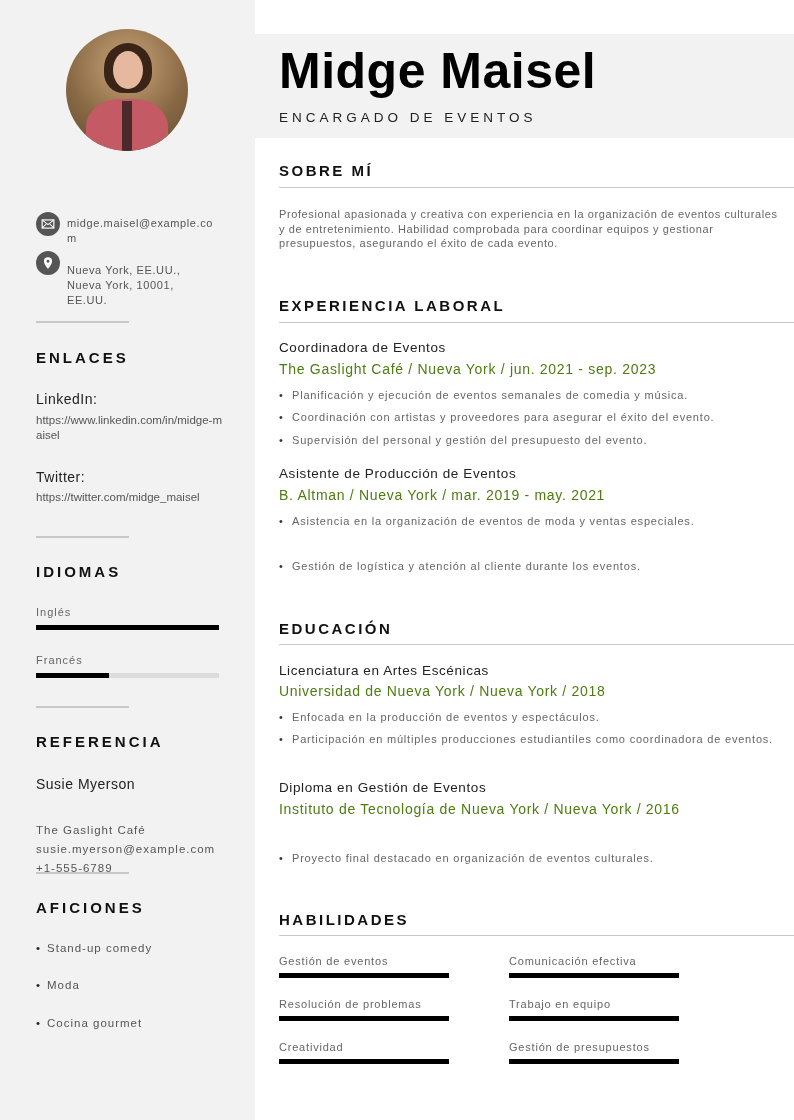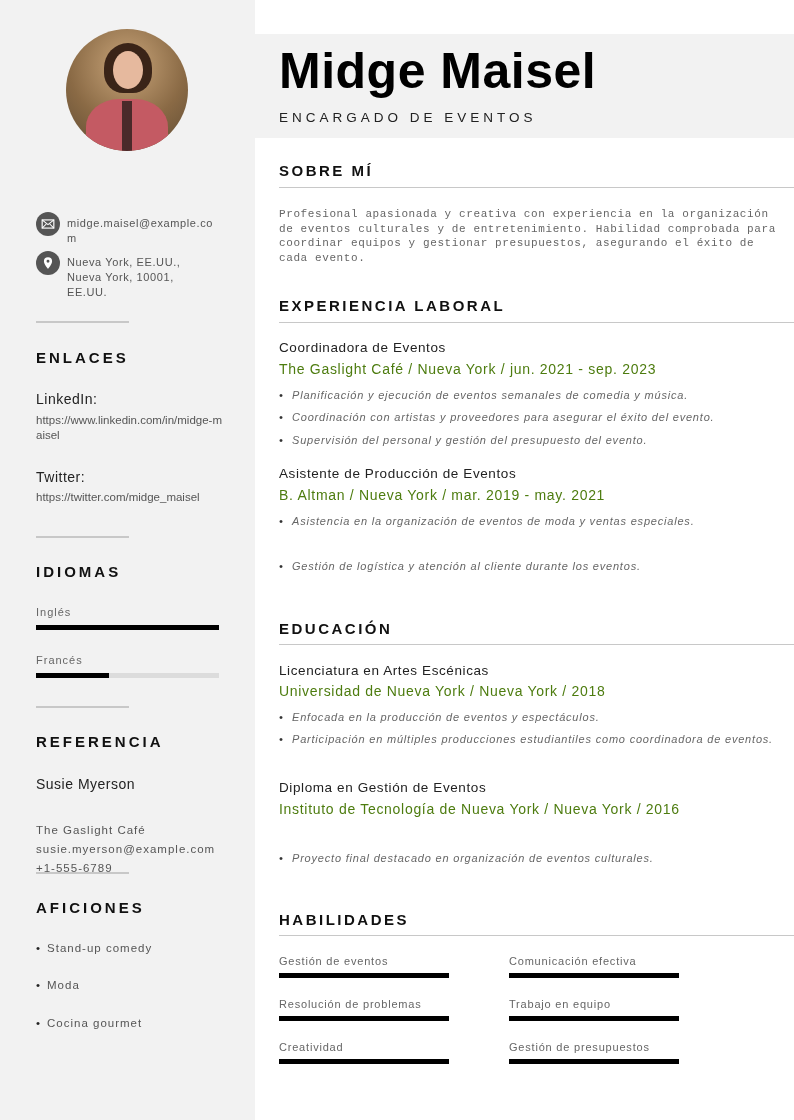--- a/index.html
+++ b/index.html
@@ -39,25 +39,25 @@
   .hobby::before { content: "•"; color: #222; margin-right: 6px; }
 
   
   .header-band { position: absolute; left: 0; top: 34px; width: 539px; height: 104px; background: #f2f2f2; }
   .name { position: absolute; left: 24px; top: 42px; font-size: 50px; font-weight: bold; color: #000; letter-spacing: 0.5px; }
   .role { position: absolute; left: 24px; top: 110px; font-size: 13.5px; letter-spacing: 4px; color: #222; }
 
   .sec-h { position: absolute; left: 24px; font-size: 15px; font-weight: bold; letter-spacing: 2.5px; color: #111; }
   .sec-line { position: absolute; left: 24px; width: 515px; height: 1px; background: #c8c8c8; }
 
-  .about { position: absolute; left: 24px; top: 207px; width: 500px; font-size: 11px; color: #666; letter-spacing: 0.6px; line-height: 14.5px; font-family: Liberation Mono, monospace; }
+  .about { position: absolute; left: 24px; top: 207px; width: 500px; font-size: 11px; color: #666; letter-spacing: 0.6px; line-height: 14.5px; }
 
   .job-title { position: absolute; left: 24px; font-size: 13.5px; color: #222; letter-spacing: 0.6px; }
   .job-sub { position: absolute; left: 24px; font-size: 14px; color: #4d7c0f; letter-spacing: 0.7px; }
-  .bullet { position: absolute; left: 24px; width: 500px; font-size: 11px; color: #666; letter-spacing: 0.8px; line-height: 14px; padding-left: 13px; font-style: italic; }
+  .bullet { position: absolute; left: 24px; width: 500px; font-size: 11px; color: #666; letter-spacing: 0.8px; line-height: 14px; padding-left: 13px; }
   .bullet::before { content: "•"; position: absolute; left: 0; color: #333; }
 
   .skill-label { position: absolute; font-size: 11px; color: #666; letter-spacing: 0.8px; }
   .skill-bar { position: absolute; width: 170px; height: 5px; background: #000; }
 </style>
 </head>
 <body>
 
 <div class="sidebar">
   <div class="photo">
@@ -77,21 +77,21 @@
     </span>
     <span class="txt" style="margin-top:4px">midge.maisel@example.com</span>
   </div>
 
   <div class="contact" style="top:251px">
     <span class="ic">
       <svg width="14" height="14" viewBox="0 0 24 24">
           <path fill="#fff" d="M12 2a7 7 0 0 0-7 7c0 5 7 13 7 13s7-8 7-13a7 7 0 0 0-7-7zm0 9.5A2.5 2.5 0 1 1 12 6.5a2.5 2.5 0 0 1 0 5z"></path>
         </svg>
     </span>
-    <span class="txt" style="margin-top:4px;width:120px;word-break:normal">Nueva York, EE.UU., Nueva York, 10001, EE.UU.</span>
+    <span class="txt" style="margin-top:12px;width:120px;word-break:normal">Nueva York, EE.UU., Nueva York, 10001, EE.UU.</span>
   </div>
 
   <div class="divider" style="top:321px"></div>
 
   <div class="side-h" style="top:349px">ENLACES</div>
   <div class="link-label" style="top:391px">LinkedIn:</div>
   <div class="link-url" style="top:413px">https://www.linkedin.com/in/midge-maisel</div>
   <div class="link-label" style="top:469px">Twitter:</div>
   <div class="link-url" style="top:490px">https://twitter.com/midge_maisel</div>
 

